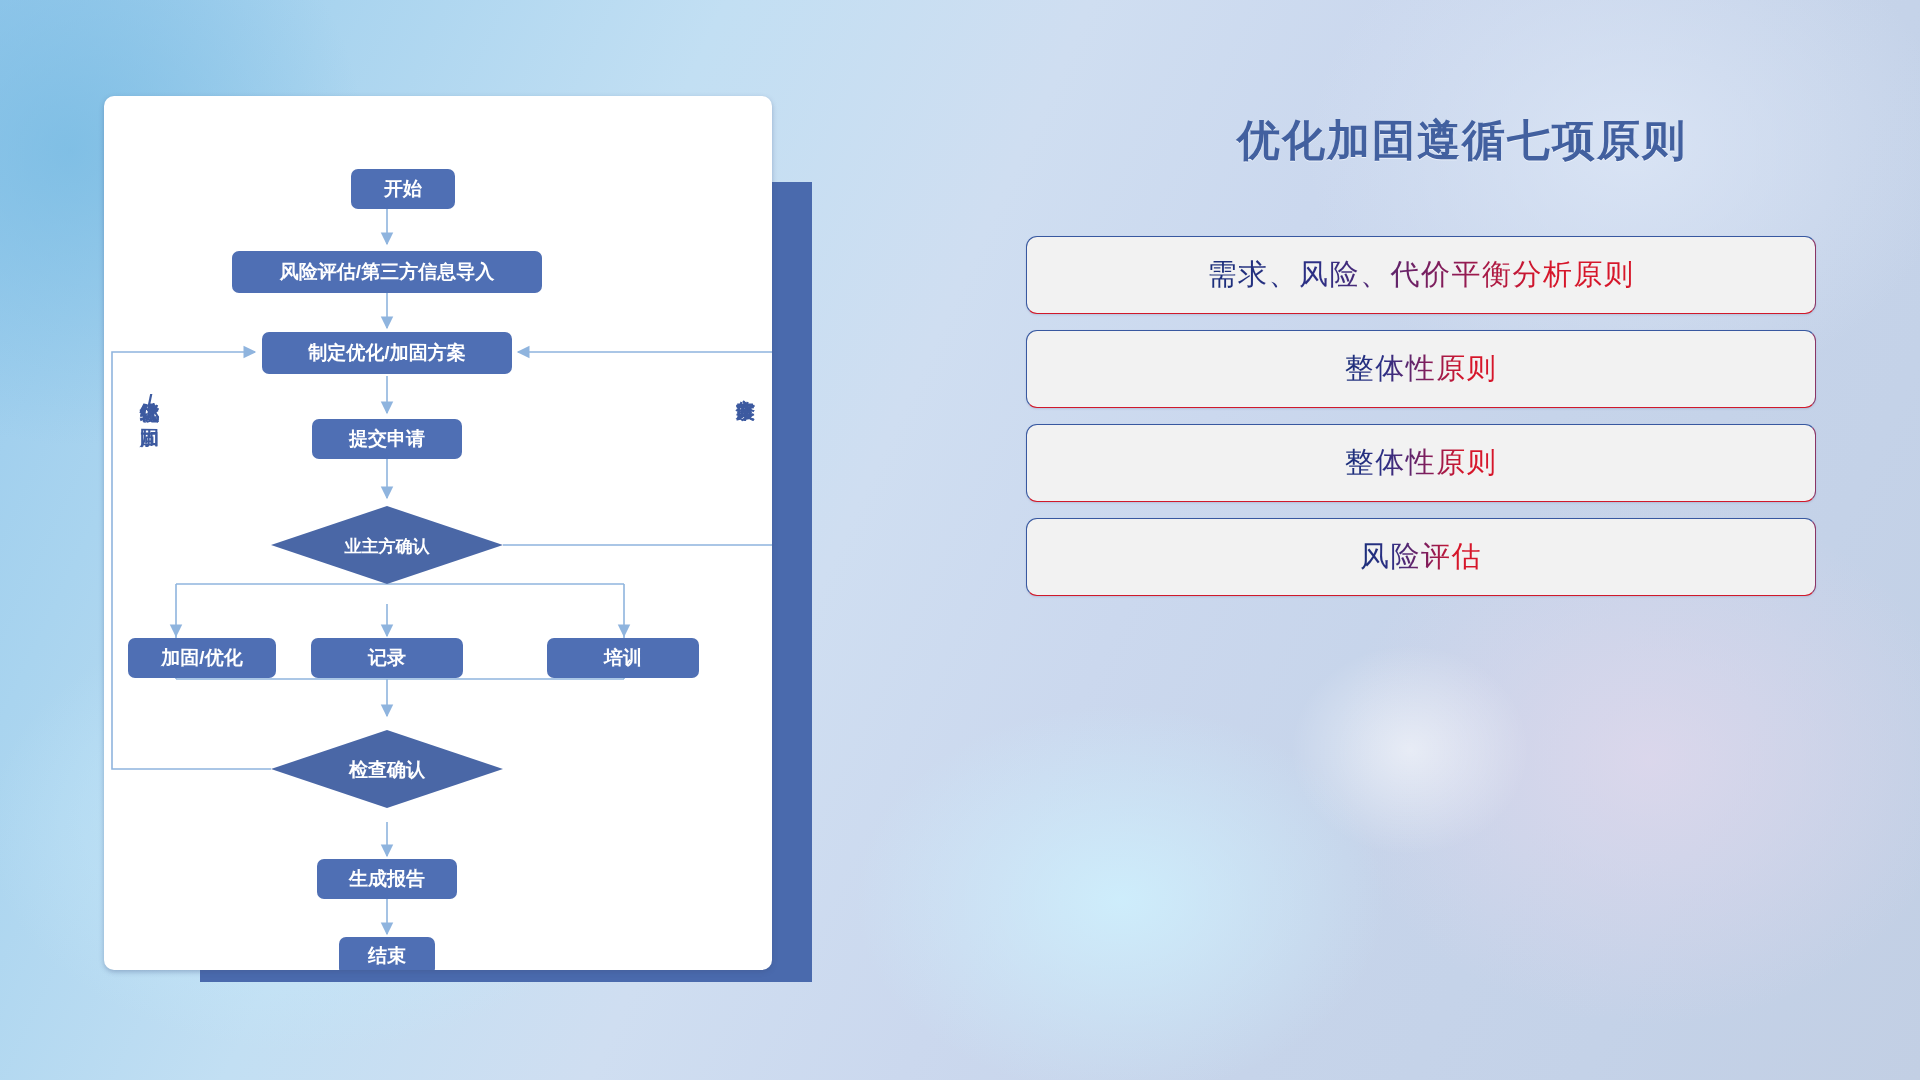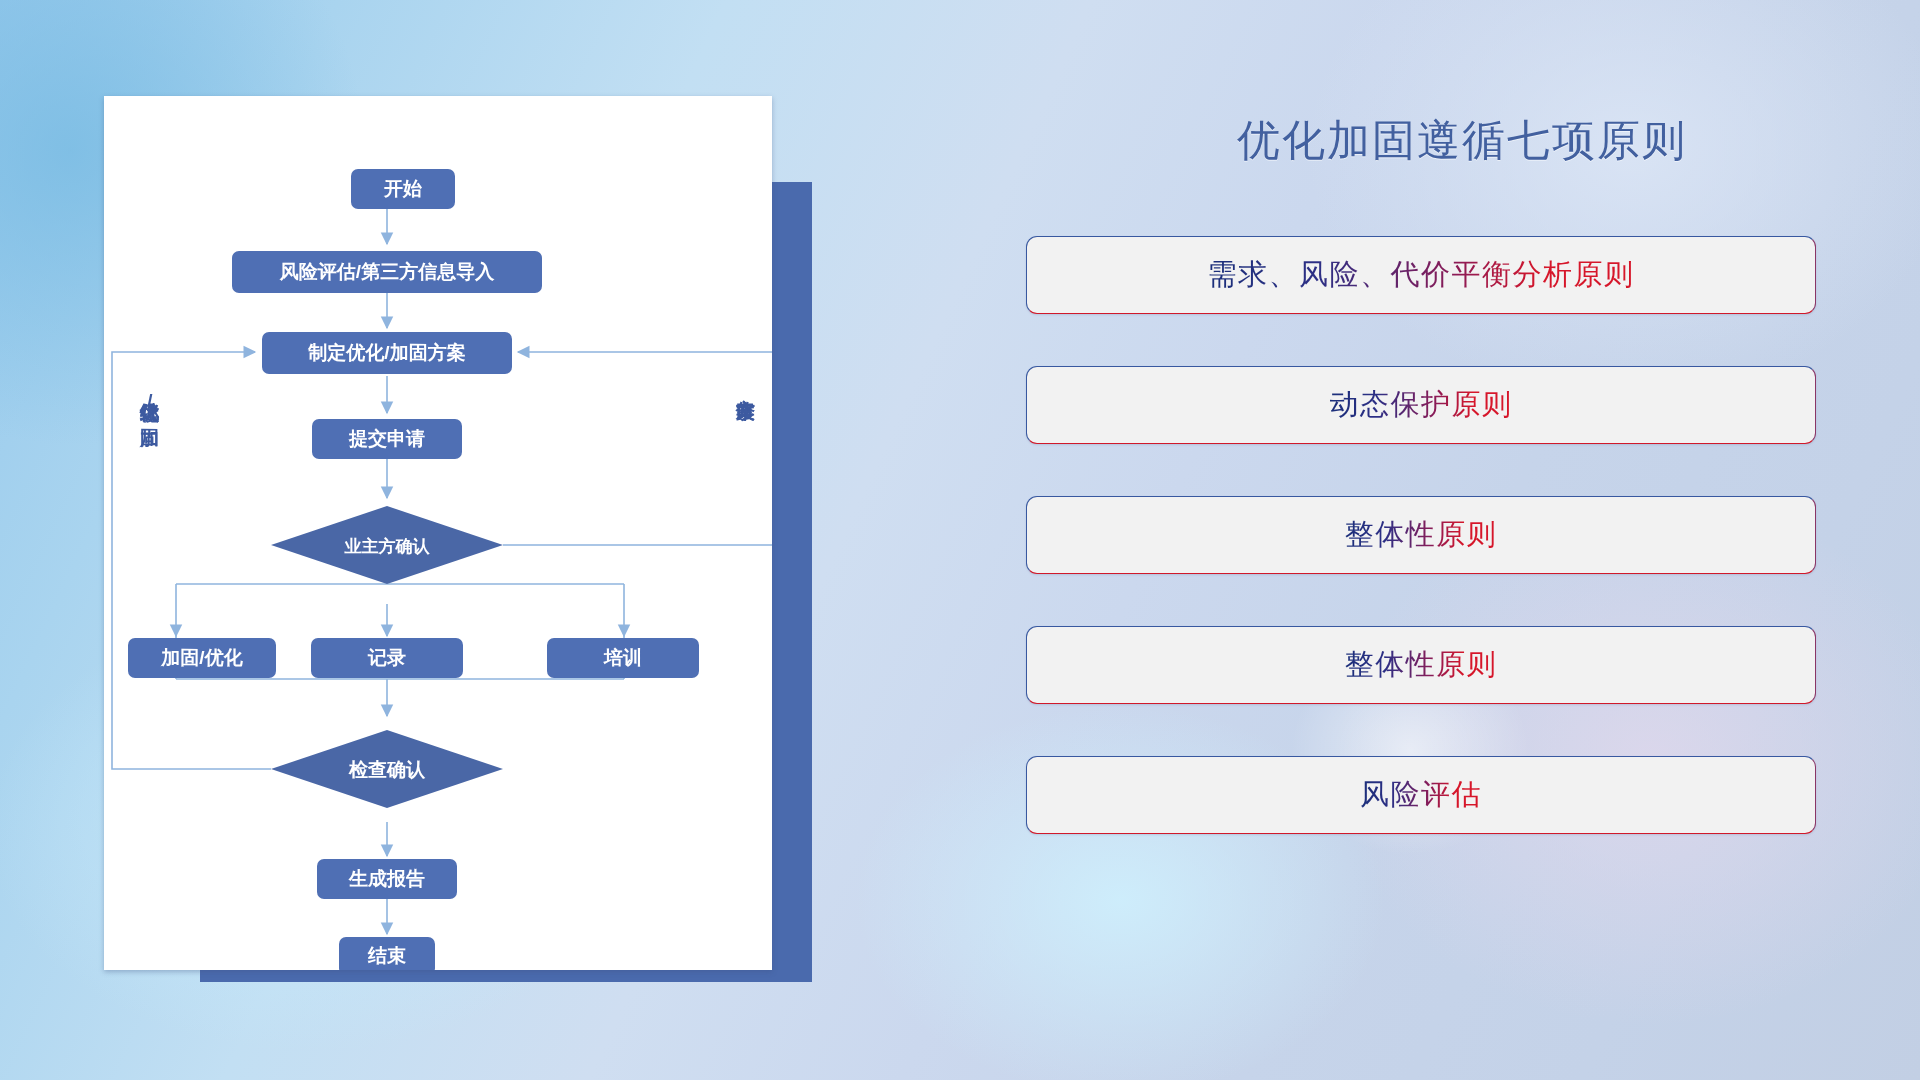--- a/index.html
+++ b/index.html
@@ -59,20 +59,21 @@
     left: 200px; top: 182px;
     width: 612px; height: 800px;
     background: #4a6aad;
   }
   #flow-card {
     position: absolute;
     left: 104px; top: 96px;
     width: 668px; height: 874px;
     background: #ffffff;
     box-shadow: 0 2px 5px rgba(60,80,130,.35);
+    border-radius: 10px;
   }
   #flow-svg { position: absolute; left: 0; top: 0; }
 
   .vlabel {
     position: absolute;
     writing-mode: vertical-rl;
     text-orientation: upright;
     color: #3d5aa0;
     font-size: 19px;
     font-weight: 700;
@@ -83,34 +84,34 @@
   #vlabel-left  { left: 140px; top: 386px; }
   #vlabel-right { left: 736px; top: 384px; }
 
   
   #panel-title {
     position: absolute;
     left: 1152px; top: 112px;
     width: 620px;
     text-align: center;
     font-size: 43px;
-    font-weight: 400;
+    font-weight: 700;
     letter-spacing: 2px;
     color: #42609f;
     text-shadow: 0 1px 0 rgba(255,255,255,.55);
   }
   #principles {
     position: absolute;
     left: 1026px; top: 236px;
     width: 790px;
   }
   .principle {
     position: relative;
     height: 78px;
-    margin-bottom: 52px;
+    margin-bottom: 16px;
     background: #f2f2f2;
     border-radius: 11px;
     border: 1.6px solid #3858a0;
     border-bottom-color: #d0192b;
     border-right-color: #8a3566;
     display: flex;
     align-items: center;
     justify-content: center;
     box-shadow: 0 1px 2px rgba(70,90,140,.18);
   }
@@ -234,23 +235,20 @@
   <div class="vlabel" id="vlabel-left">继续优化/加固</div>
   <div class="vlabel" id="vlabel-right">方案修改</div>
 
   <div id="panel-title">优化加固遵循七项原则</div>
 
   <div id="principles">
     <div class="principle">
       <span class="ptext">需求、风险、代价平衡分析原则</span>
     </div>
     <div class="principle">
-      <span class="ptext">动态保护原则</span>
-    </div>
-    <div class="principle">
       <span class="ptext">整体性原则</span>
     </div>
     <div class="principle">
       <span class="ptext">整体性原则</span>
     </div>
     <div class="principle">
       <span class="ptext">风险评估</span>
     </div>
   </div>
 

